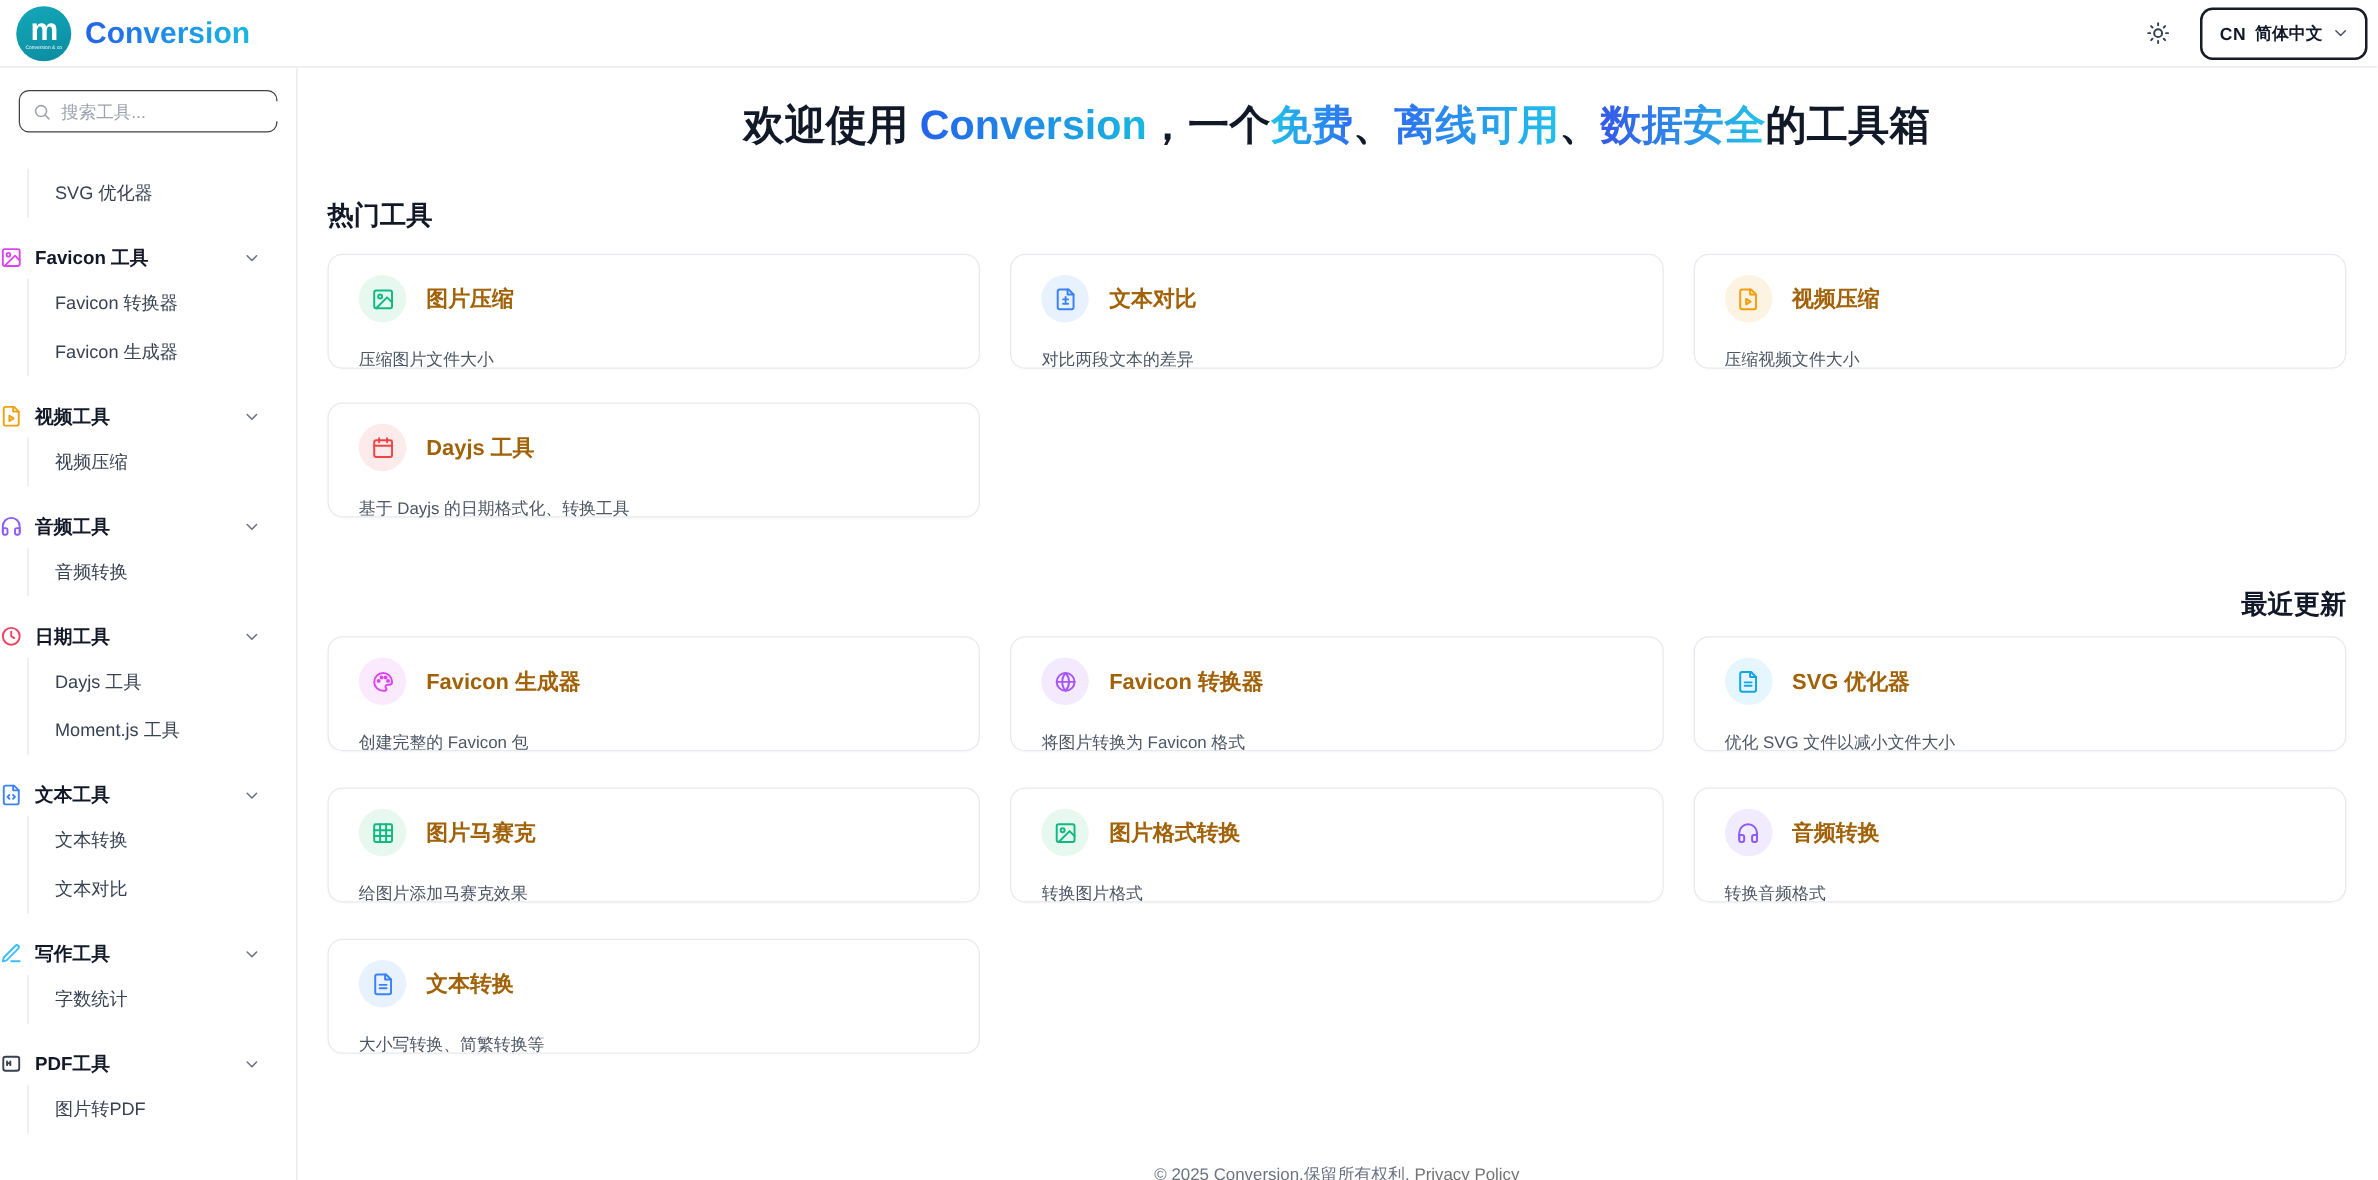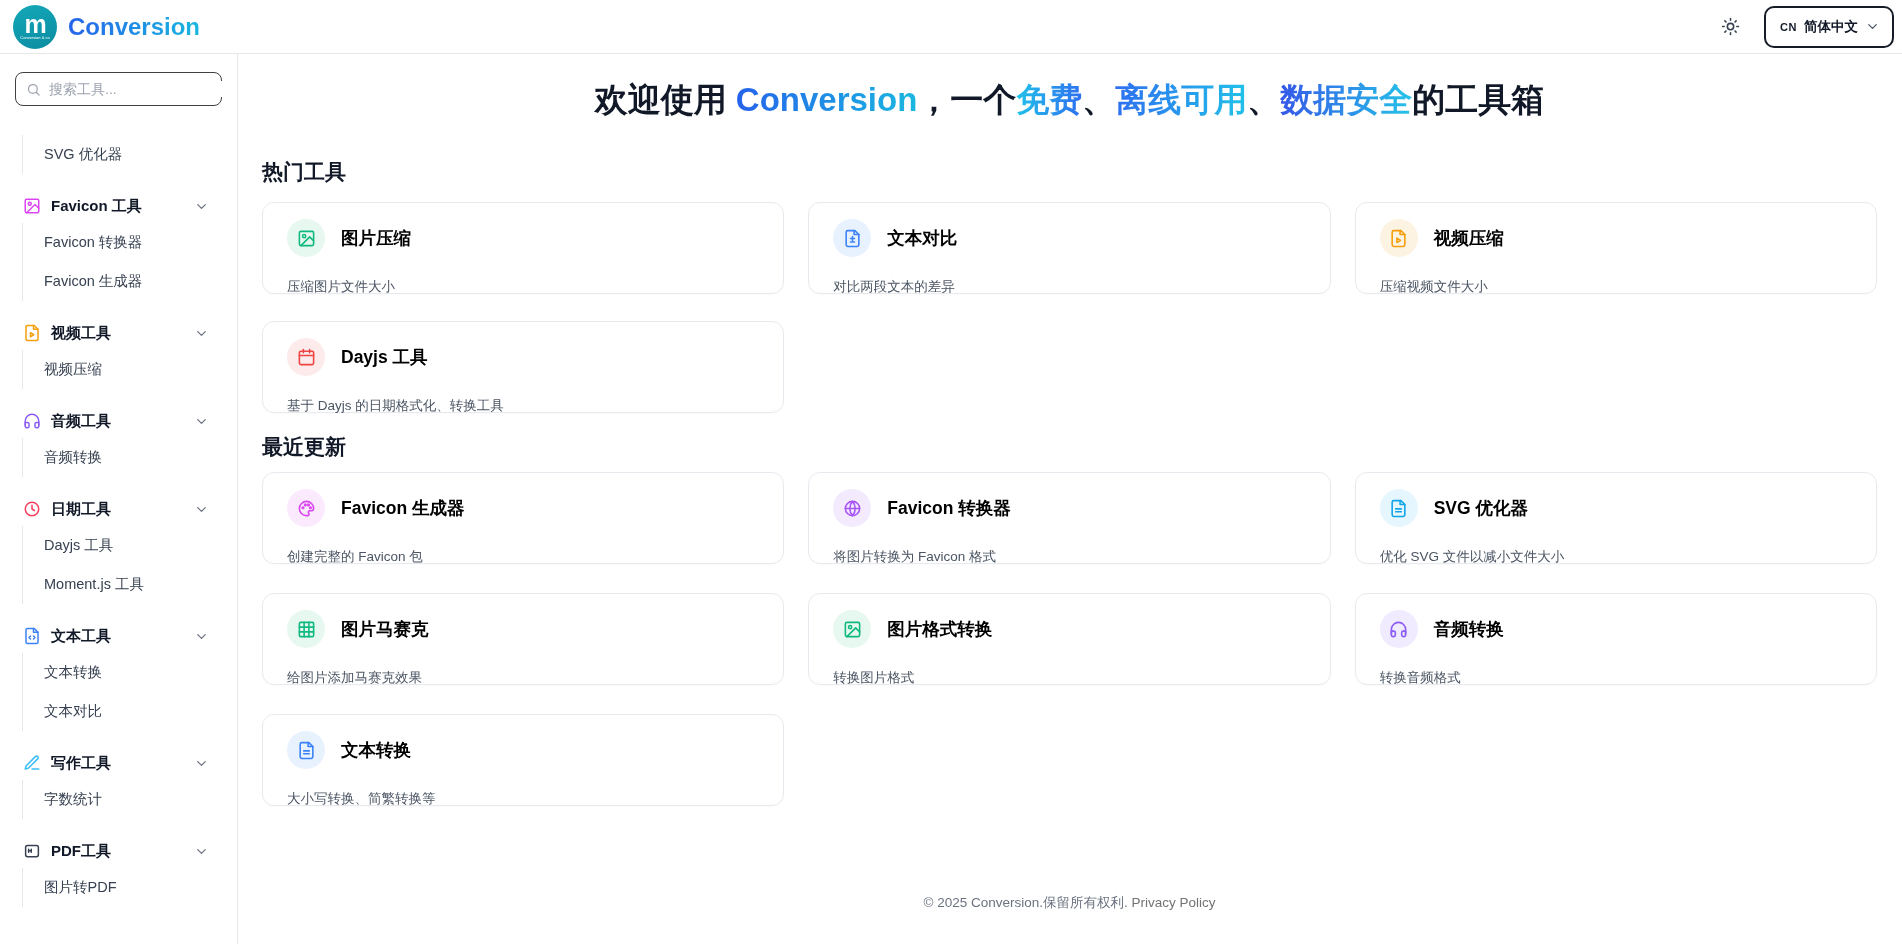--- a/index.html
+++ b/index.html
@@ -14,63 +14,63 @@
   .logo-circle { width:44px; height:44px; border-radius:50%; background:linear-gradient(160deg,#14a8ba,#0b8ba0);
     display:flex; flex-direction:column; align-items:center; justify-content:center; color:#fff; }
   .logo-m { font-size:25px; font-weight:bold; line-height:22px; letter-spacing:-1px; }
   .logo-tag { font-size:4px; line-height:5px; white-space:nowrap; }
   .wordmark { font-size:24px; font-weight:bold;
     background:linear-gradient(90deg,#2563eb,#19b8e0); -webkit-background-clip:text; background-clip:text; color:transparent; }
   .topbar-right { display:flex; align-items:center; gap:24px; }
   .sun-btn { color:#374151; display:flex; cursor:pointer; }
   .lang-btn { display:flex; align-items:center; gap:7px; border:2px solid #161c26; border-radius:10px;
     background:#fff; height:42px; padding:0 12px 0 14px; cursor:pointer; font-family:inherit; }
-  .lang-code { font-size:11px; font-weight:bold; color:#111827; letter-spacing:.5px; }
+  .lang-code { font-size:14px; font-weight:bold; color:#111827; letter-spacing:.5px; }
   .lang-label { font-size:13.5px; font-weight:600; color:#111827; }
   .lang-btn .icon { color:#4b5563; display:flex; }
 
   
   .sidebar { position:fixed; top:54px; left:0; width:238px; height:890px; background:#fff;
     border-right:1px solid #e5e7eb; overflow:hidden; }
   .search-box { margin:18px 15px 0 15px; height:34px; border:1px solid #404040; border-radius:8px;
     display:flex; align-items:center; gap:8px; padding:0 10px; }
   .search-box .icon { color:#9ca3af; display:flex; }
   .search-box input { border:none; outline:none; flex:1; font-size:14px; font-family:inherit; color:#111827; }
   .search-box input::placeholder { color:#9ca3af; }
   .nav { padding-top:29px; }
   .sub-group { margin-left:22px; border-left:1px solid #e5e7eb; }
   .sub-item { height:39px; display:flex; align-items:center; padding-left:21px; font-size:14.5px;
     color:#374151; cursor:pointer; }
   .cat-row { height:34px; margin-top:15px; display:flex; align-items:center; gap:10px;
-    padding-left:23px; cursor:pointer; }
+    cursor:pointer; }
   .cat-row .cat-label { font-size:15px; font-weight:bold; color:#111827; }
   .cat-row .icon { display:flex; }
   .cat-row .chev { margin-left:auto; margin-right:28px; color:#6b7280; display:flex; }
 
   
   .main { position:fixed; top:54px; left:238px; width:1664px; height:890px; overflow:hidden;
     padding:0 25px 0 24px; }
   .hero { margin-top:24px; text-align:center; font-size:33px; font-weight:bold; line-height:44px;
     letter-spacing:0; white-space:nowrap; }
   .hero .grad-a { background:linear-gradient(90deg,#2563eb,#19b8e0); -webkit-background-clip:text; background-clip:text; color:transparent; }
   .hero .grad-b { background:linear-gradient(90deg,#21c1e9,#2e6ff0); -webkit-background-clip:text; background-clip:text; color:transparent; }
   .hero .grad-c { background:linear-gradient(90deg,#2e6ff0,#21c1e9); -webkit-background-clip:text; background-clip:text; color:transparent; }
   .hero .grad-d { background:linear-gradient(90deg,#3558e8,#25c3e8); -webkit-background-clip:text; background-clip:text; color:transparent;font-family:Liberation Serif, serif; }
   .section-title { font-size:21px; font-weight:bold; color:#111827; line-height:29px; }
   #sections .section-title:first-child { margin-top:35px; }
-  .section-title.later { margin-top:19px; }
+  .section-title.later { margin-top:55px;text-align:right; }
   .cards { display:grid; grid-template-columns:repeat(3,1fr); column-gap:24px; }
   .cards.gap-first { margin-top:16px; row-gap:27px; }
   .cards.gap-later { margin-top:11px; row-gap:29px; }
   .card { background:#fff; border:1px solid #e7e9ee; border-radius:12px; height:92px;
     padding:16px 24px; cursor:pointer; box-shadow:0 1px 2px rgba(16,24,40,.02); }
   .card-top { display:flex; align-items:center; gap:16px; }
   .badge { width:38px; height:38px; border-radius:50%; display:flex; align-items:center; justify-content:center; flex:none; }
   .badge .icon { display:flex; }
-  .card-title { font-size:17.5px; font-weight:bold; color:#000000; }
+  .card-title { font-size:17.5px; font-weight:bold; color:#a16207; }
   .card-sub { margin-top:21px; font-size:13.5px; color:#4b5563; line-height:18px; }
 
   .footer { margin-top:88px; text-align:center; font-size:13.5px; color:#6b7280; }
   .footer a { color:#737373; text-decoration:none; cursor:pointer; }
 </style>
 </head>
 <body>
 
 <header class="topbar">
   <div class="brand">

